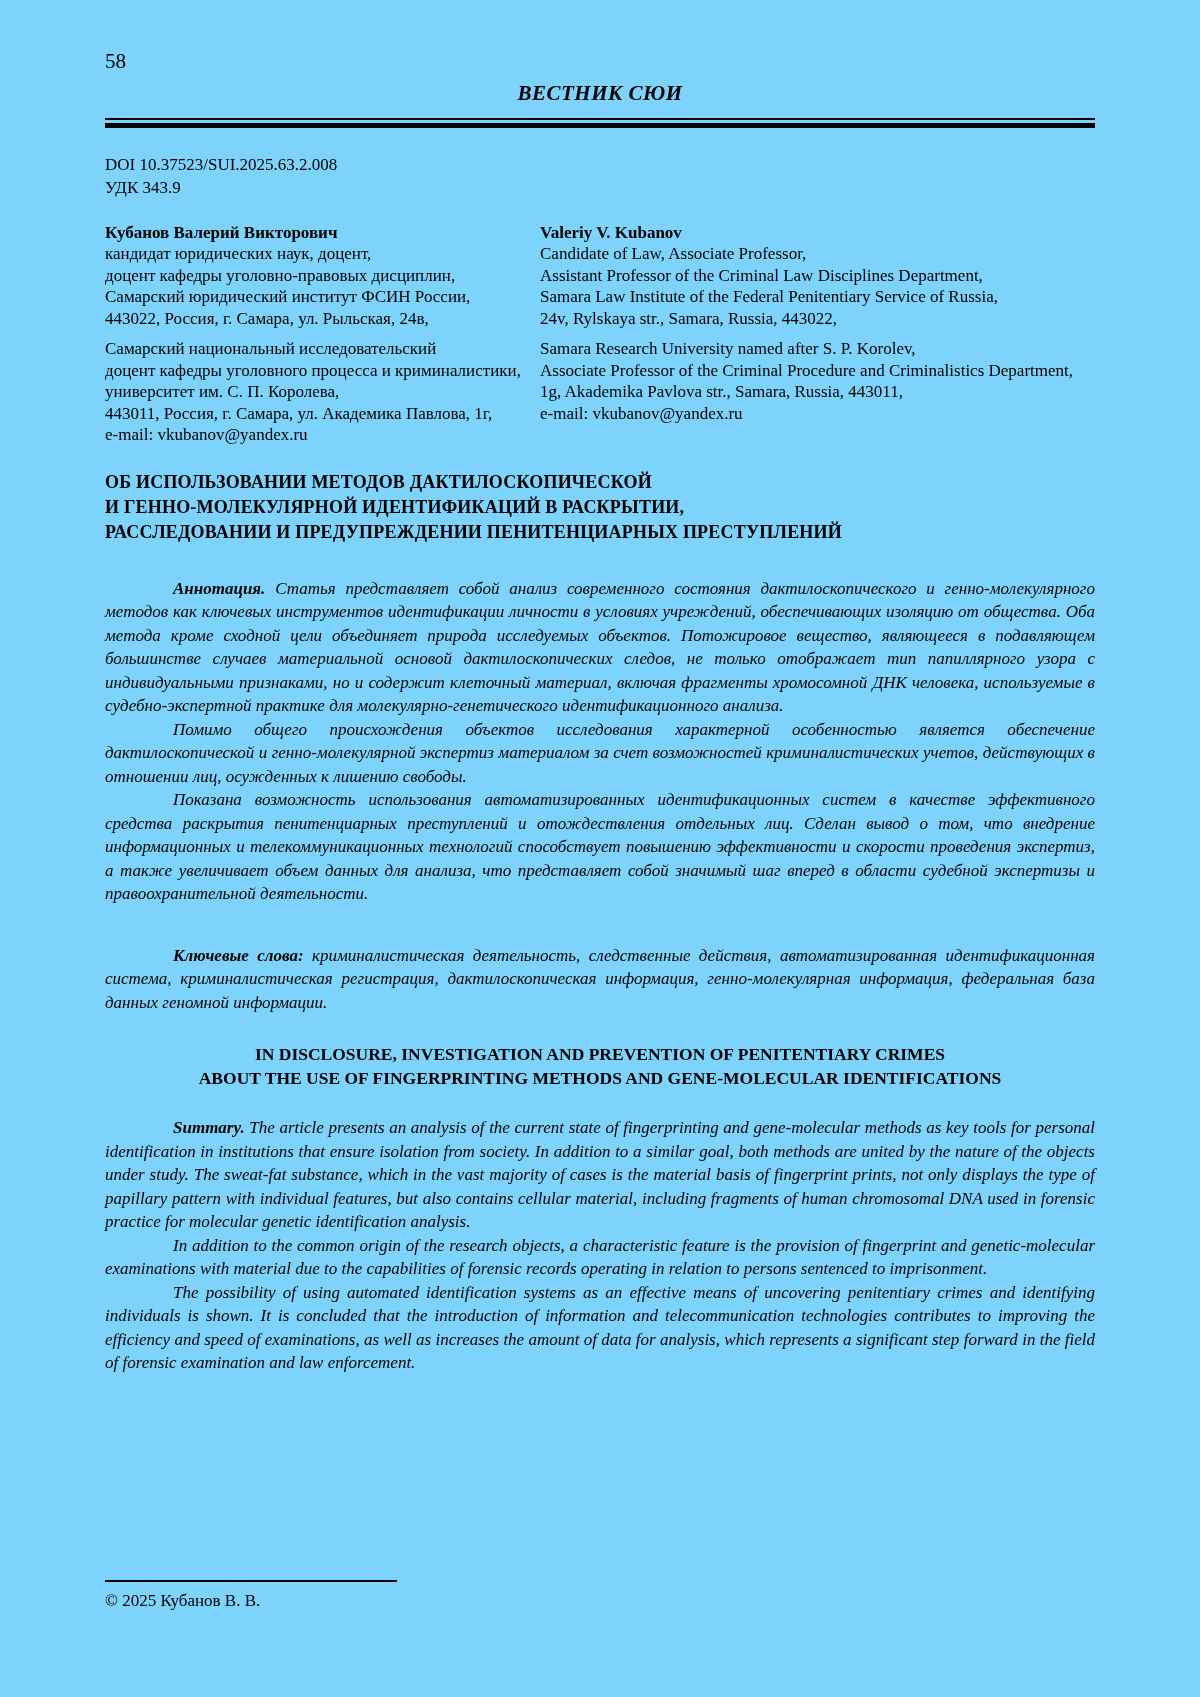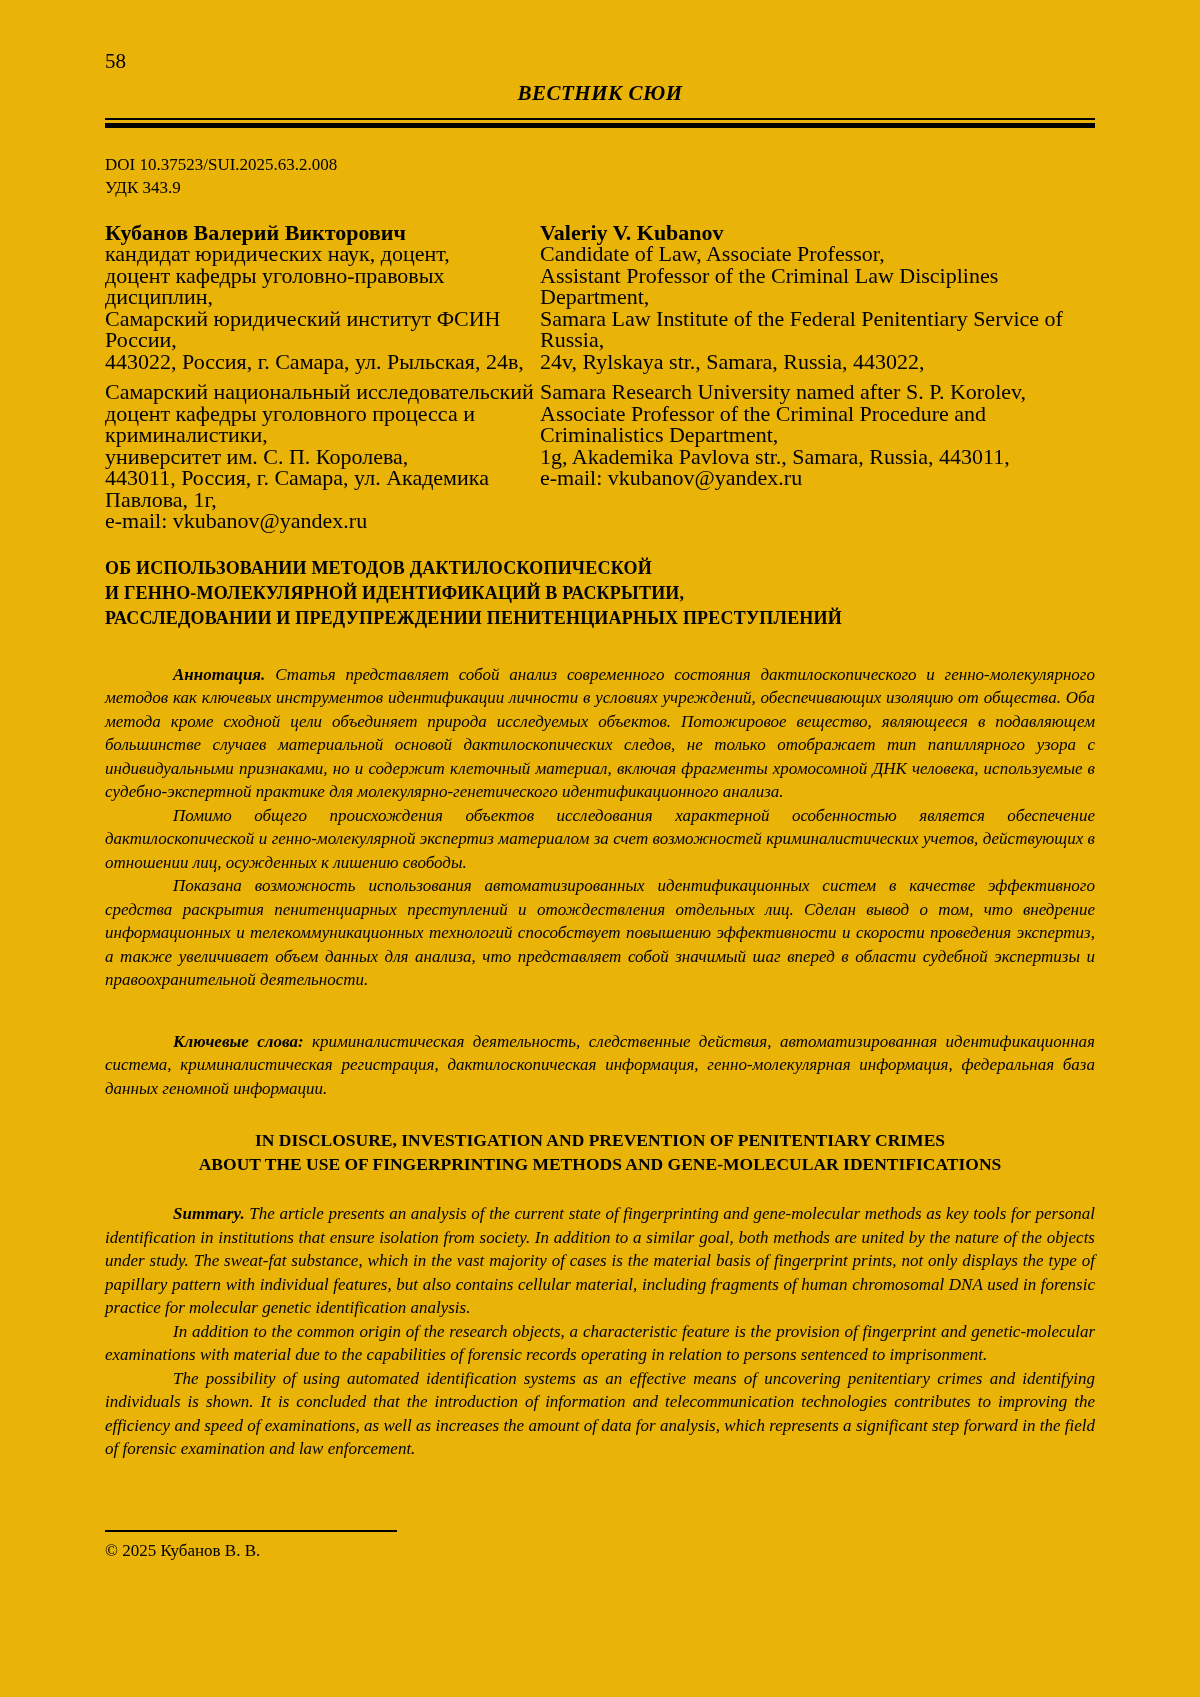--- a/index.html
+++ b/index.html
@@ -5,21 +5,21 @@
   html, body {
     margin: 0;
     padding: 0;
     background: #ffffff;
   }
   .page {
     position: relative;
     width: 1200px;
     height: 1697px;
     margin: 0 auto;
-    background: #eab308;
+    background: #7dd3fc;
     color: #000000;
     font-family: "Liberation Serif", "DejaVu Serif", serif;
     box-sizing: border-box;
     padding: 50px 105px 0 105px;
     overflow: hidden;
   }
   .page-number {
     font-size: 21px;
     line-height: 1.1;
   }
@@ -41,21 +41,21 @@
     margin-top: 3px;
   }
   .meta {
     margin-top: 26px;
     font-size: 17px;
     line-height: 1.35;
   }
   .authors {
     display: flex;
     margin-top: 22px;
-    font-size: 22px;
+    font-size: 17px;
     line-height: 21.5px;
   }
   .author-col-ru {
     width: 435px;
     flex: none;
   }
   .author-col-en {
     flex: 1;
     min-width: 0;
   }
@@ -112,21 +112,21 @@
     font-style: italic;
     text-align: justify;
   }
   .summary p {
     margin: 0;
     text-indent: 68px;
   }
   .footer {
     position: absolute;
     left: 105px;
-    top: 1530px;
+    top: 1580px;
     font-size: 17px;
   }
   .footer-rule {
     width: 292px;
     border-top: 2px solid #000;
   }
   .footer-copyright {
     margin-top: 9px;
   }
 </style>

